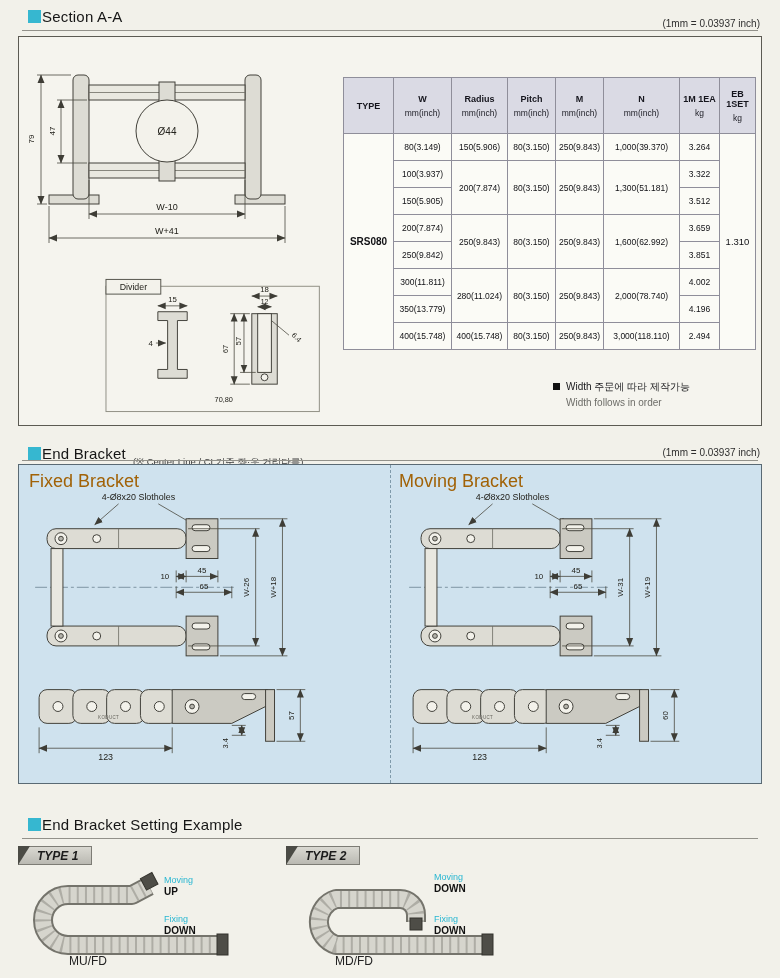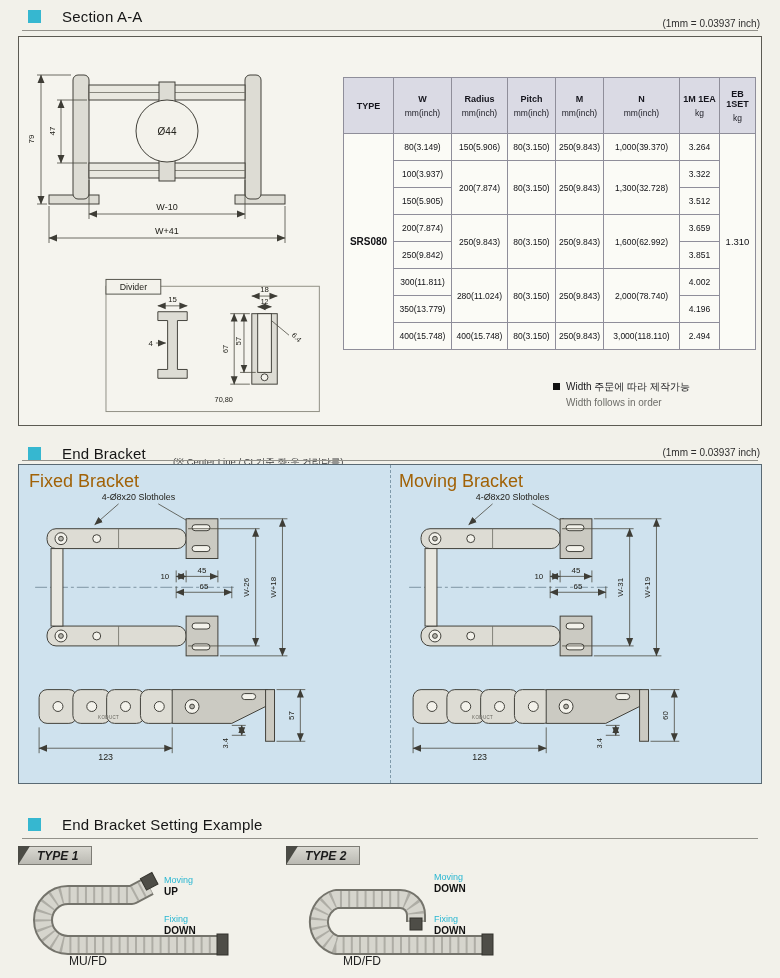--- a/index.html
+++ b/index.html
@@ -1,21 +1,21 @@
 <!DOCTYPE html>
 <html><head>
 <meta charset="utf-8">
 <style>
   *{margin:0;padding:0;box-sizing:border-box}
   html,body{background:#e6e5de}
   .page{position:relative;width:780px;height:978px;margin:0 auto;background:#f2f1ea;
         font-family:"Liberation Sans",sans-serif;color:#1a1a1a;overflow:hidden}
 
   
-  .sec-head{position:absolute;display:flex;align-items:center;gap:21px}
+  .sec-head{position:absolute;display:flex;align-items:center;gap:1px}
   .bullet{width:13px;height:13px;background:#36b7d0;flex:0 0 auto}
   .sec-title{font-size:15px;font-weight:normal;color:#161616;letter-spacing:.2px}
   .sec-sub{font-size:9.5px;color:#3c3c3c;margin-left:6px;margin-top:17px}
   .rule{position:absolute;left:22px;width:736px;border-top:1px solid #92918a}
   .mm-note{position:absolute;right:20px;font-size:10px;color:#2e2e2e}
 
   
   .panel{position:absolute;border:1px solid #5c5b53}
   #panel-aa{left:18px;top:36px;width:744px;height:390px;background:#f5f4ee}
   #panel-eb{left:18px;top:464px;width:744px;height:320px;background:#cfe2ee;border-color:#5a6a74}
@@ -65,21 +65,21 @@
   .type-tag{position:absolute;height:19px;line-height:19px;padding:0 13px 16px 18px;
             background:linear-gradient(180deg,#dad9d2,#bab9b2);border:1px solid #7d7c75;
             font-style:italic;font-weight:bold;font-size:12px;color:#1c1c1c}
   .type-tag::before{content:"";position:absolute;left:-1px;top:-1px;
             border-top:19px solid #4b4b45;border-right:12px solid transparent}
   .chain-svg{position:absolute;width:255px;height:95px}
   #svg-chain1{left:12px;top:862px}
   #svg-chain2{left:282px;top:862px}
   .chain-code{position:absolute;width:100px;text-align:center;font-size:12px;color:#222}
   #code1{left:38px;top:954px}
-  #code2{left:312px;top:954px}
+  #code2{left:304px;top:954px}
   .ch-edge{fill:none;stroke:#75746c;stroke-width:20;stroke-linejoin:round}
   .ch-body{fill:none;stroke:#d6d5cd;stroke-width:16;stroke-linejoin:round}
   .ch-seg{fill:none;stroke:#8e8d85;stroke-width:16;stroke-linejoin:round;stroke-dasharray:2 6.2;opacity:.55}
   .ch-end{fill:#4e4d47;stroke:#33322c;stroke-width:1}
   .cy{fill:#29b7d2;font-size:9px}
   .dir{fill:#101010;font-size:10px;font-weight:bold}
 </style>
 </head>
 <body>
 
@@ -228,21 +228,21 @@
           <td>250(9.843)</td>
           <td>1,000(39.370)</td>
           <td>3.264</td>
           <td rowspan="8" class="eb-cell">1.310</td>
         </tr>
         <tr>
           <td>100(3.937)</td>
           <td rowspan="2">200(7.874)</td>
           <td rowspan="2">80(3.150)</td>
           <td rowspan="2">250(9.843)</td>
-          <td rowspan="2">1,300(32.728)</td>
+          <td rowspan="2">1,300(51.181)</td>
           <td>3.322</td>
         </tr>
         <tr>
           <td>150(5.905)</td>
           <td>3.512</td>
         </tr>
         <tr>
           <td>200(7.874)</td>
           <td rowspan="2">250(9.843)</td>
           <td rowspan="2">80(3.150)</td>

